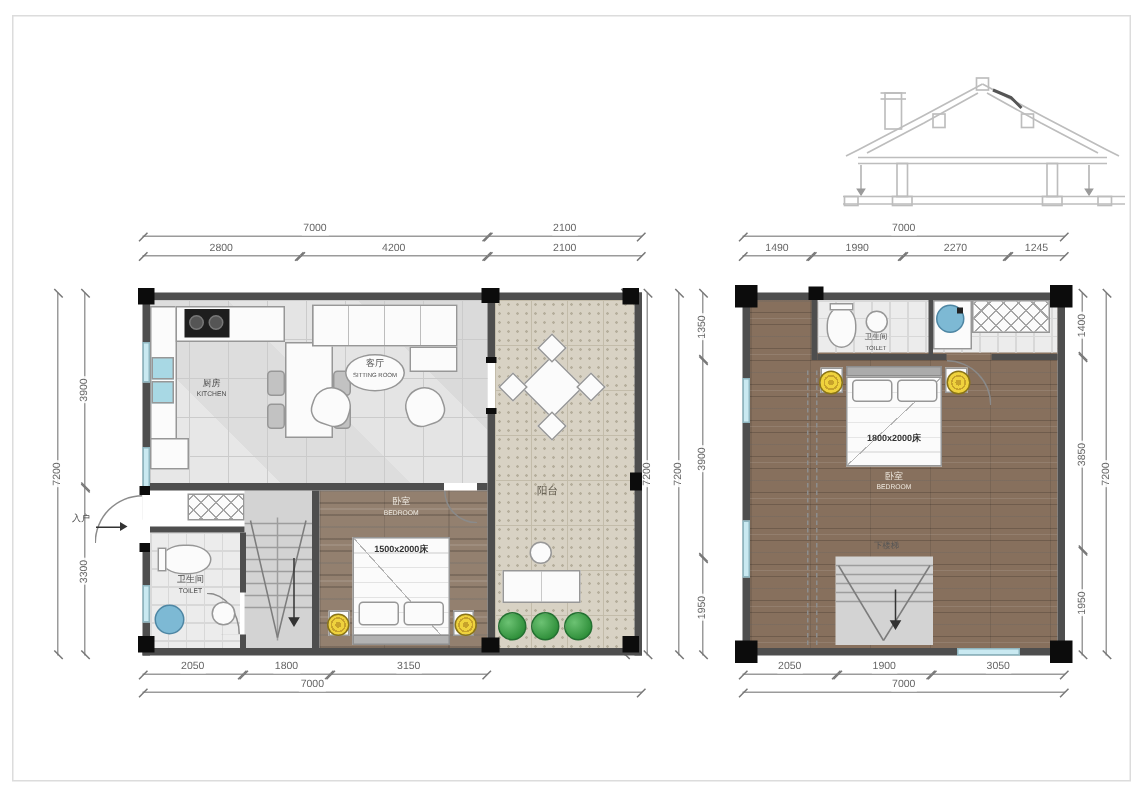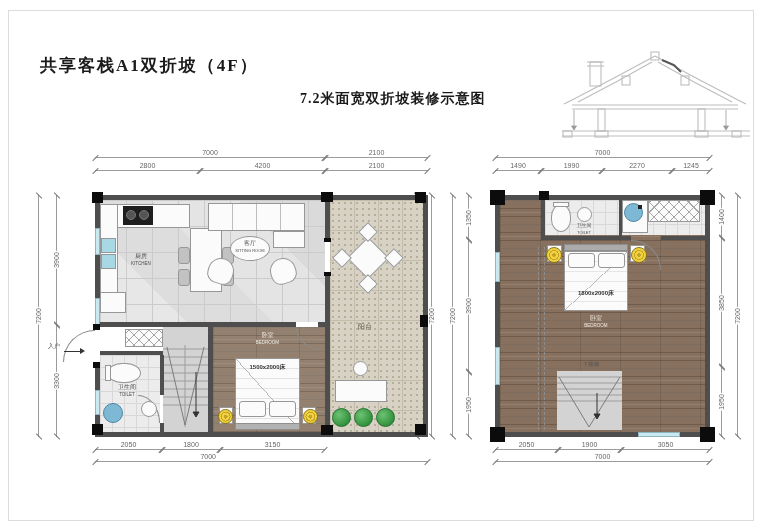--- a/index.html
+++ b/index.html
@@ -62,22 +62,20 @@
                           repeating-linear-gradient(-45deg,transparent 0 6px,#a5a5a5 6px 7px);}
   .dash{position:absolute;width:0;border-left:1px dashed #8d8d8d;}
   .cjk{font-family:"Liberation Serif",serif;}
 </style>
 </head>
 <body>
 
 <div class="page">
   <div class="frame"></div>
 
-  <div class="title">共享客栈A1双折坡（4F）</div>
-  <div class="subtitle">7.2米面宽双折坡装修示意图</div>
 
   <svg style="position:absolute;left:562px;top:50px;" width="188" height="94" viewBox="0 0 188 94">
     <g stroke="#bdbdbd" stroke-width="1.1" fill="none">
       <path d="M93,6 L52,28 L10,50 L2,54"></path>
       <path d="M93,6 L134,28 L176,50 L184,54"></path>
       <path d="M90,12 L54,32 L16,52"></path>
       <path d="M96,12 L132,32 L170,52"></path>
       <rect x="28" y="12" width="11" height="24"></rect>
       <line x1="25" y1="12" x2="42" y2="12"></line>
       <line x1="25" y1="16" x2="42" y2="16"></line>

